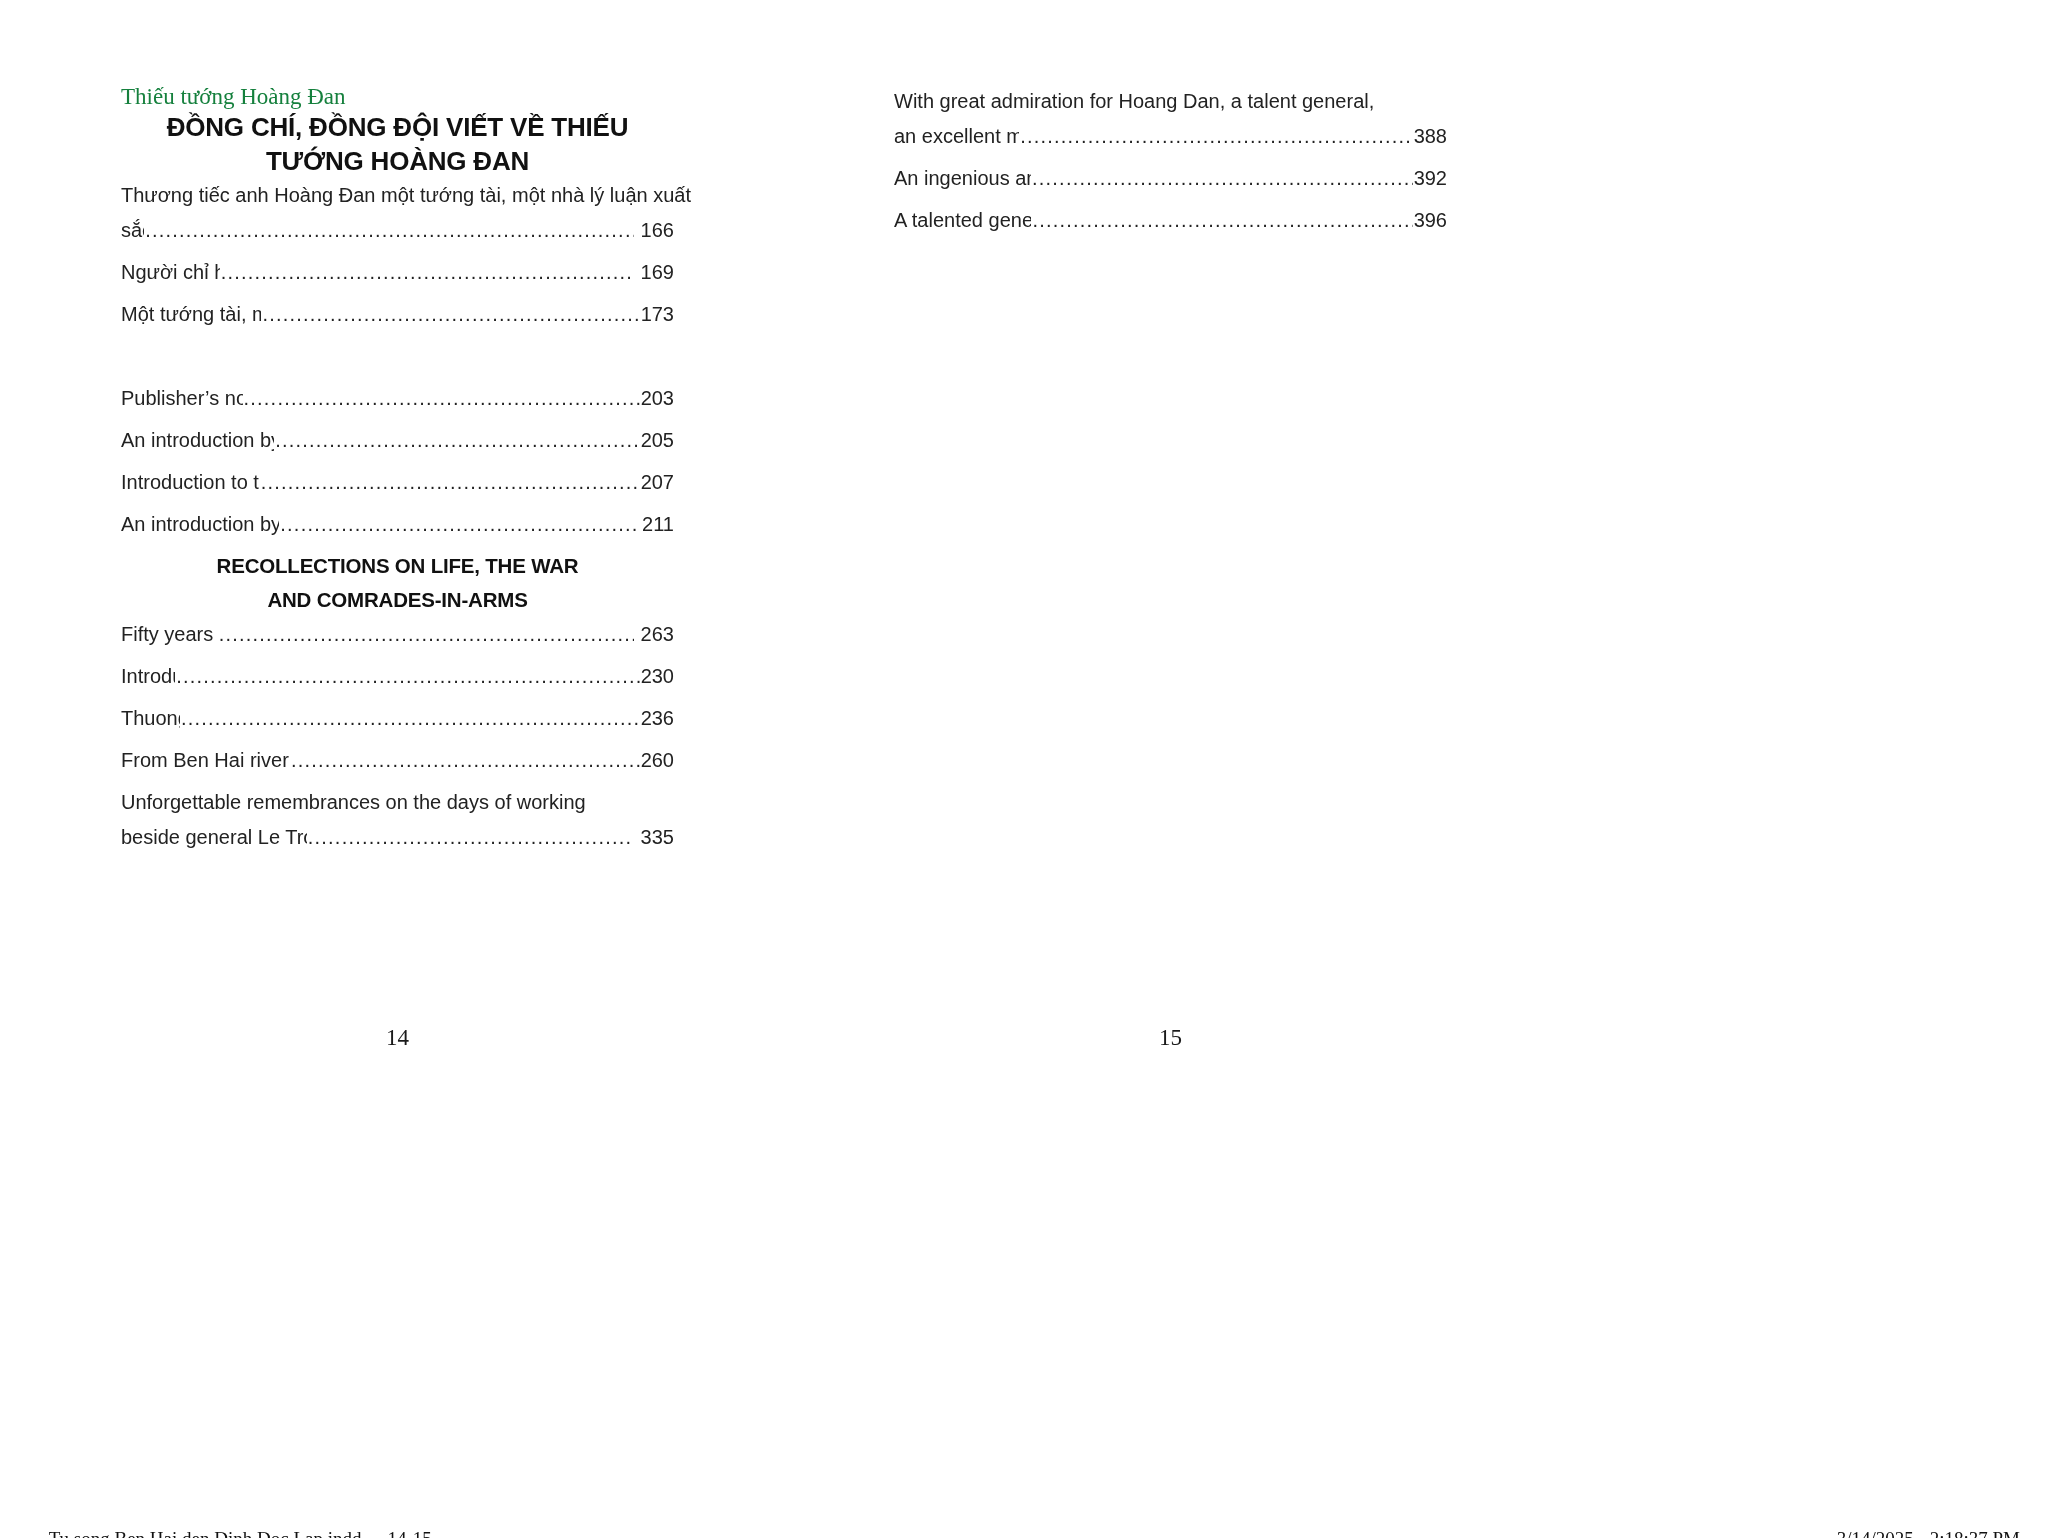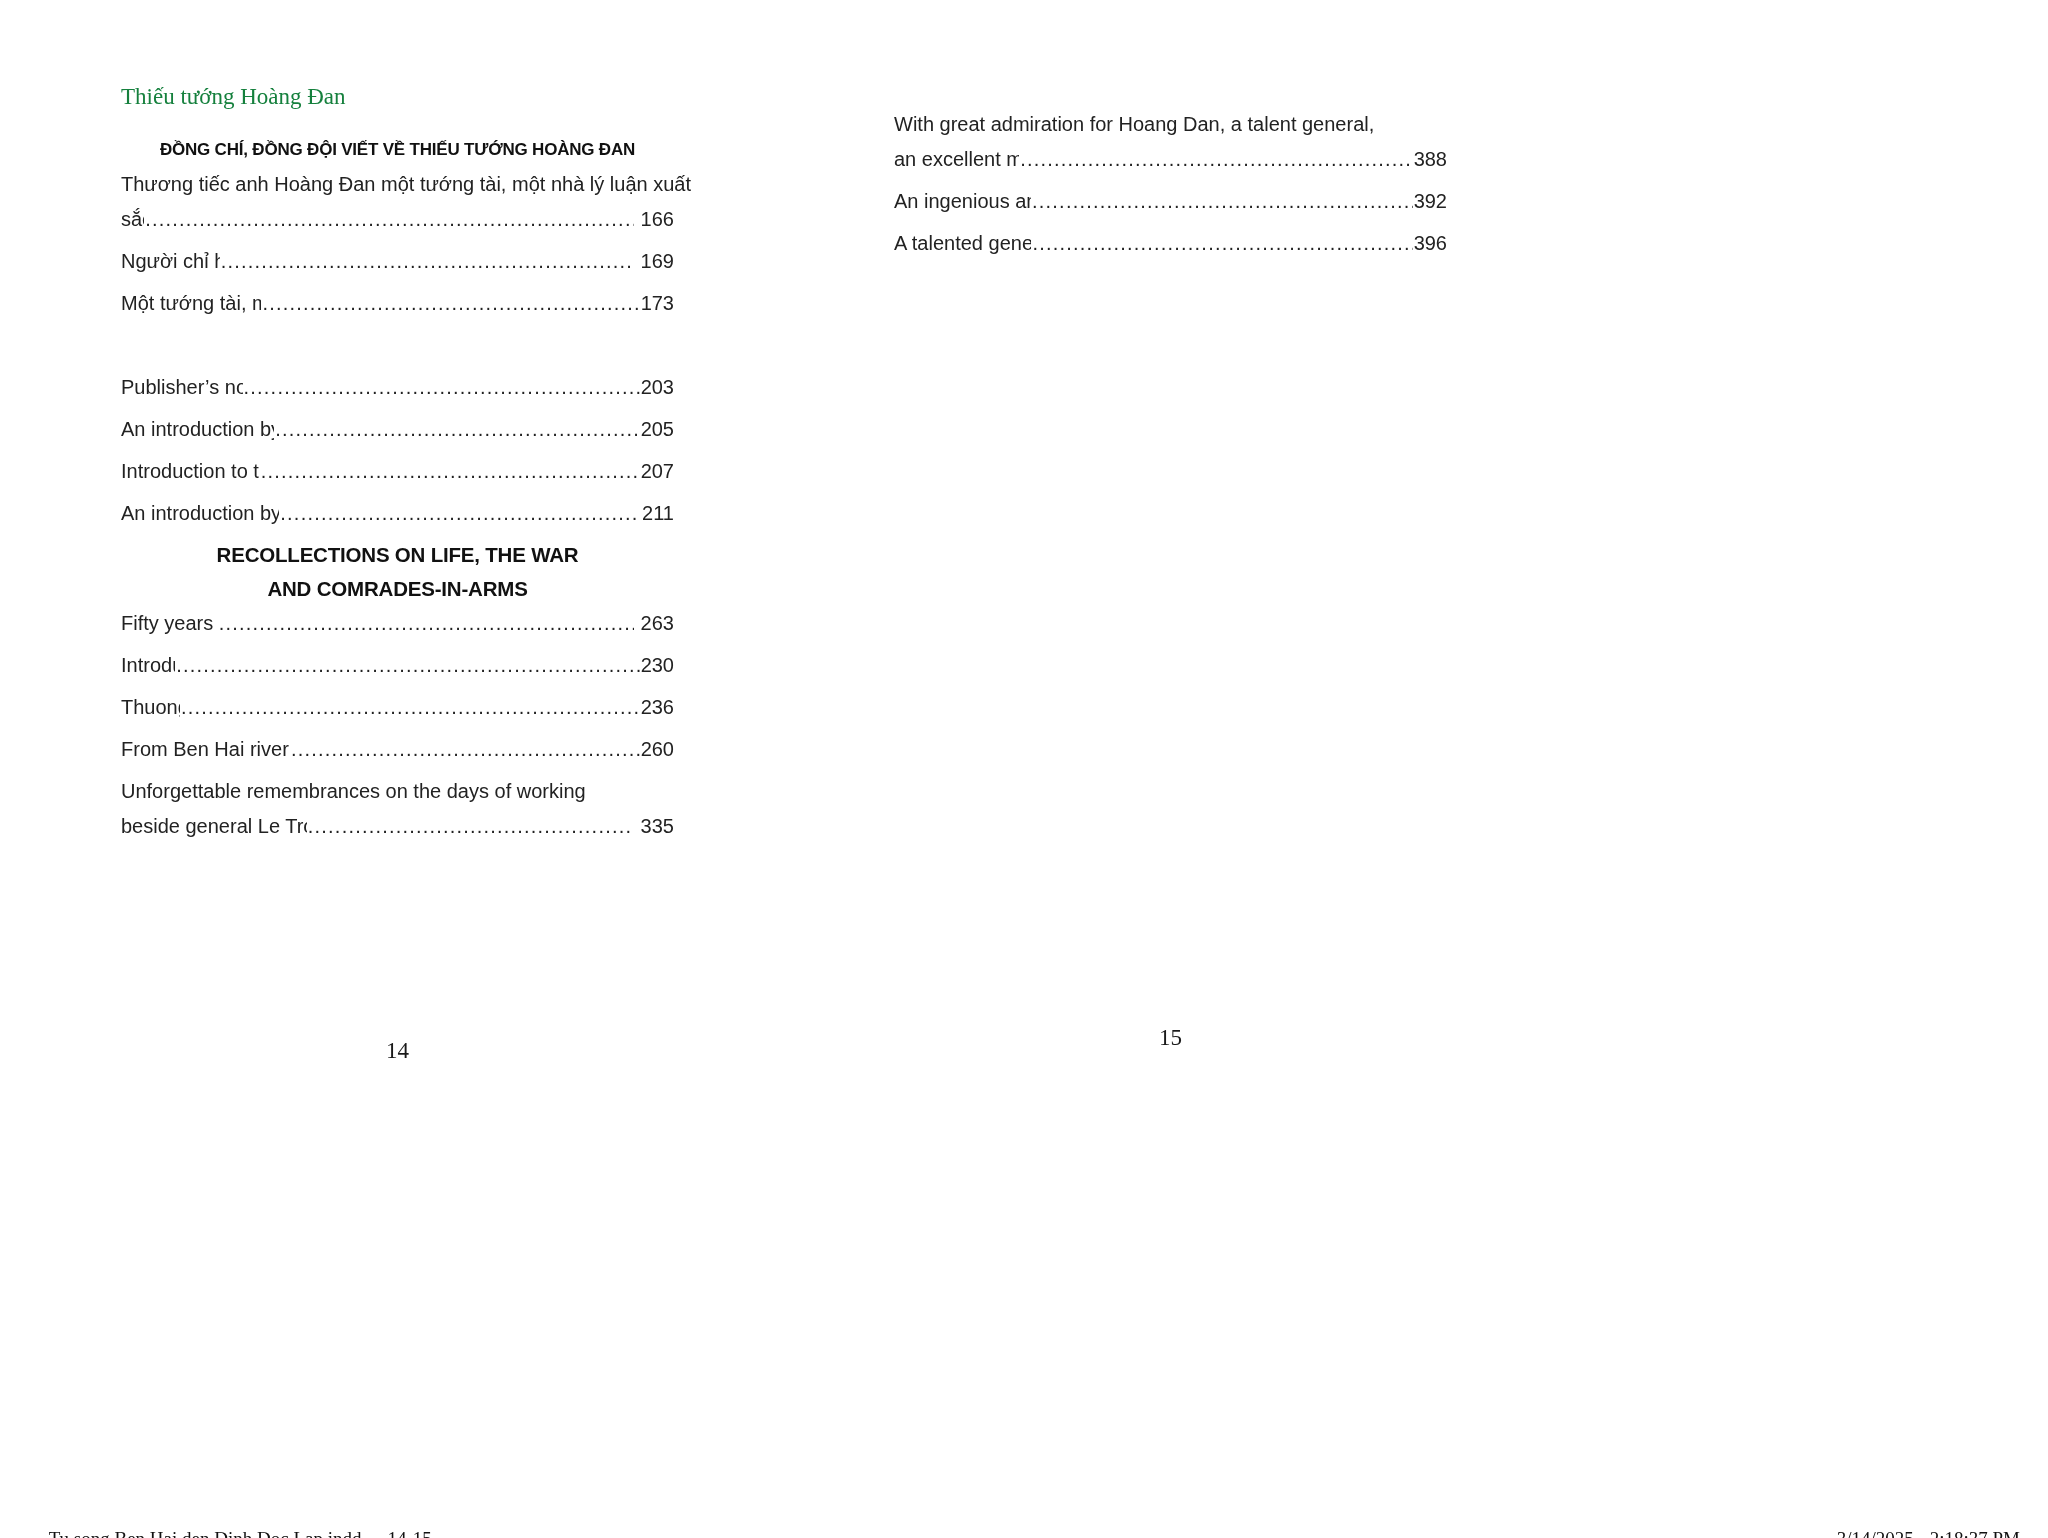--- a/index.html
+++ b/index.html
@@ -12,22 +12,21 @@
   .page { position:absolute; top:84px; width:553px; }
   #page-left  { left:121px; }
   #page-right { left:894px; }
 
   .running-head {
     font-family:"Liberation Serif", serif;
     font-size:23px; line-height:26px; height:26px;
     text-align:left; color:#15803d;
   }
   .toc-heading {
-    margin-top:23px;
-    font-weight:bold; font-size:17px; letter-spacing:-0.2px;
+    font-weight:bold; font-size:26px; letter-spacing:-0.2px;
     line-height:34px; text-align:center; color:#111;
   }
   .section-heading {
     font-weight:bold; font-size:20.5px; letter-spacing:-0.2px;
     line-height:34px; text-align:center; color:#111;
   }
   .toc { font-size:20px; color:#222; }
   .toc.first { }
   .toc-line1 { line-height:35px; white-space:pre; }
   .toc-entry {
@@ -41,21 +40,21 @@
     content:"....................................................................................................................................";
     letter-spacing:1.2px;
   }
   .spacer42 { height:42px; }
 
   .page-number {
     position:absolute; top:1025px; width:553px;
     text-align:center;
     font-family:"Liberation Serif", serif; font-size:23px; color:#1a1a1a;
   }
-  #pn-left  { left:121px;margin-top:13px; }
+  #pn-left  { left:121px; }
   #pn-right { left:894px; }
 
   .slug {
     position:absolute; top:1506px; width:100%;
     font-family:"Liberation Serif", serif; font-size:19px; color:#111;
   }
   .slug-left  { position:absolute; left:30px; white-space:pre; }
   .slug-right { position:absolute; right:28px; white-space:pre; }
   .slug .gap-lg { display:inline-block; width:26px; }
   .slug .gap-sm { display:inline-block; width:16px; }

